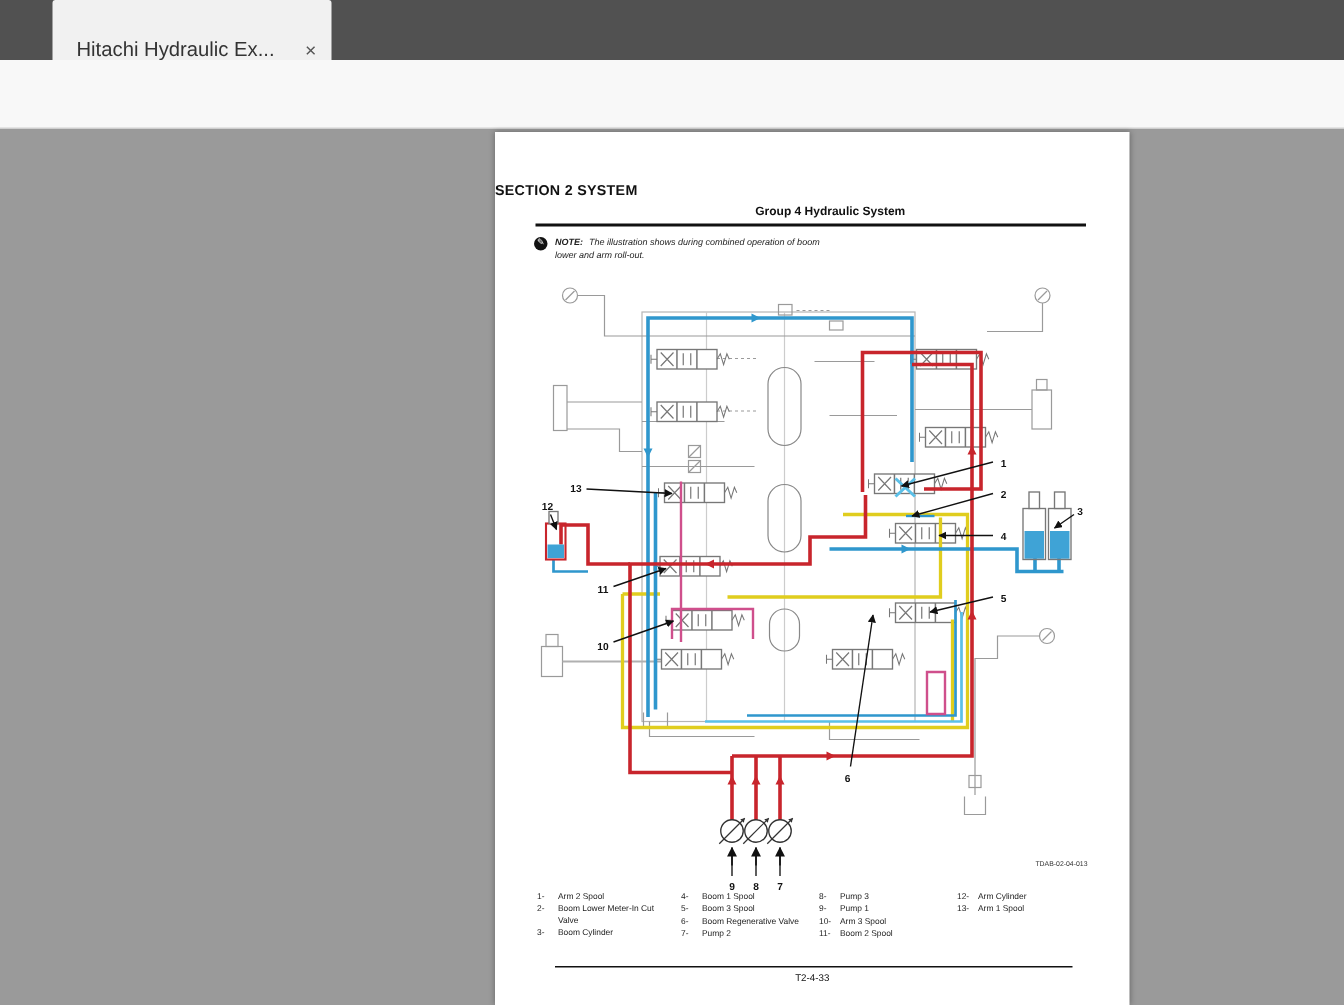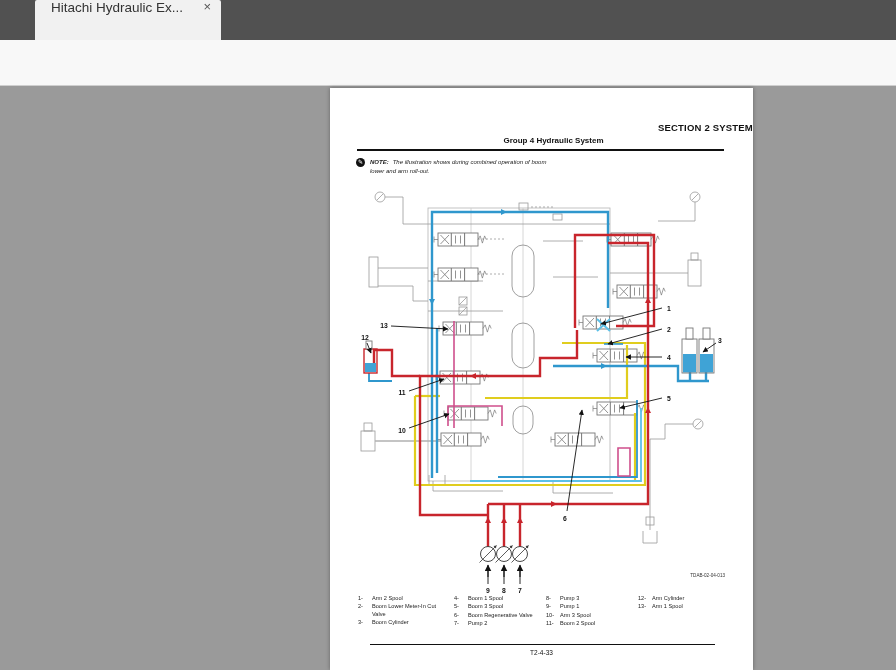--- a/index.html
+++ b/index.html
@@ -2,21 +2,21 @@
 <html><head>
 <meta charset="utf-8">
 <style>
   * { margin:0; padding:0; box-sizing:border-box; }
   html,body { width:896px; height:670px; overflow:hidden; font-family:"Liberation Sans", sans-serif; background:#999; }
   .app { position:relative; width:896px; height:670px; }
 
   
   .tabbar { position:absolute; left:0; top:0; width:896px; height:40px; background:#515151; }
   .tab { position:absolute; left:35px; top:0; width:186px; height:40px; background:#f1f1f1;
-         display:flex; align-items:flex-start; padding:0 10px 0 16px; border-top-left-radius:2px; border-top-right-radius:2px; }
+         display:flex; align-items:flex-end; padding:0 10px 0 16px; border-top-left-radius:2px; border-top-right-radius:2px; }
   .tab-title { font-size:13.5px; color:#333; white-space:nowrap; overflow:hidden; flex:1; }
   .tab-close { font-size:13px; color:#555; margin-left:8px; cursor:pointer; line-height:1; }
 
   
   .toolbar { position:absolute; left:0; top:40px; width:896px; height:46px; background:#f8f8f8;
              border-bottom:1px solid #cfcfcf; }
   .tbtn { position:absolute; top:50px; width:28px; height:26px; display:flex; align-items:center; justify-content:center; }
   .tbtn svg { display:block; }
   .tdivider { position:absolute; top:49px; width:1px; height:28px; background:#d6d6d6; }
   .page-box { position:absolute; left:306px; top:49px; width:46px; height:27px; background:#fff;
@@ -30,21 +30,21 @@
   .caret { width:0; height:0; border-left:4px solid transparent; border-right:4px solid transparent;
            border-top:5px solid #666; }
   .icon-caret { position:absolute; top:61px; width:0; height:0; border-left:4px solid transparent;
                 border-right:4px solid transparent; border-top:5px solid #666; }
 
   
   .docarea { position:absolute; left:0; top:86px; width:896px; height:584px; background:#9a9a9a; }
   .pdfpage { position:absolute; left:330px; top:2px; width:423px; height:582px; background:#fff;
              box-shadow:0 0 4px rgba(0,0,0,.35); }
 
-  .sec-title { position:absolute; left:0; top:34px; width:423px; text-align:right; font-size:9.5px;
+  .sec-title { position:absolute; left:0; top:34px; width:423px; text-align:left; font-size:9.5px;
                font-weight:bold; color:#111; letter-spacing:.2px; }
   .grp-title { position:absolute; left:12px; top:48px; width:423px; text-align:center; font-size:8px;
                font-weight:bold; color:#111; }
   .head-rule { position:absolute; left:27px; top:61px; width:367px; height:2px; background:#111; }
 
   .note { position:absolute; left:27px; top:70px; width:200px; font-size:6px; font-style:italic;
           color:#222; line-height:1.5; }
   .note-ico { position:absolute; left:-1px; top:0px; width:9px; height:9px; background:#111; border-radius:50%;
               color:#fff; font-size:6px; font-style:normal; display:flex; align-items:center; justify-content:center; }
   .note-body { margin-left:13px; }

